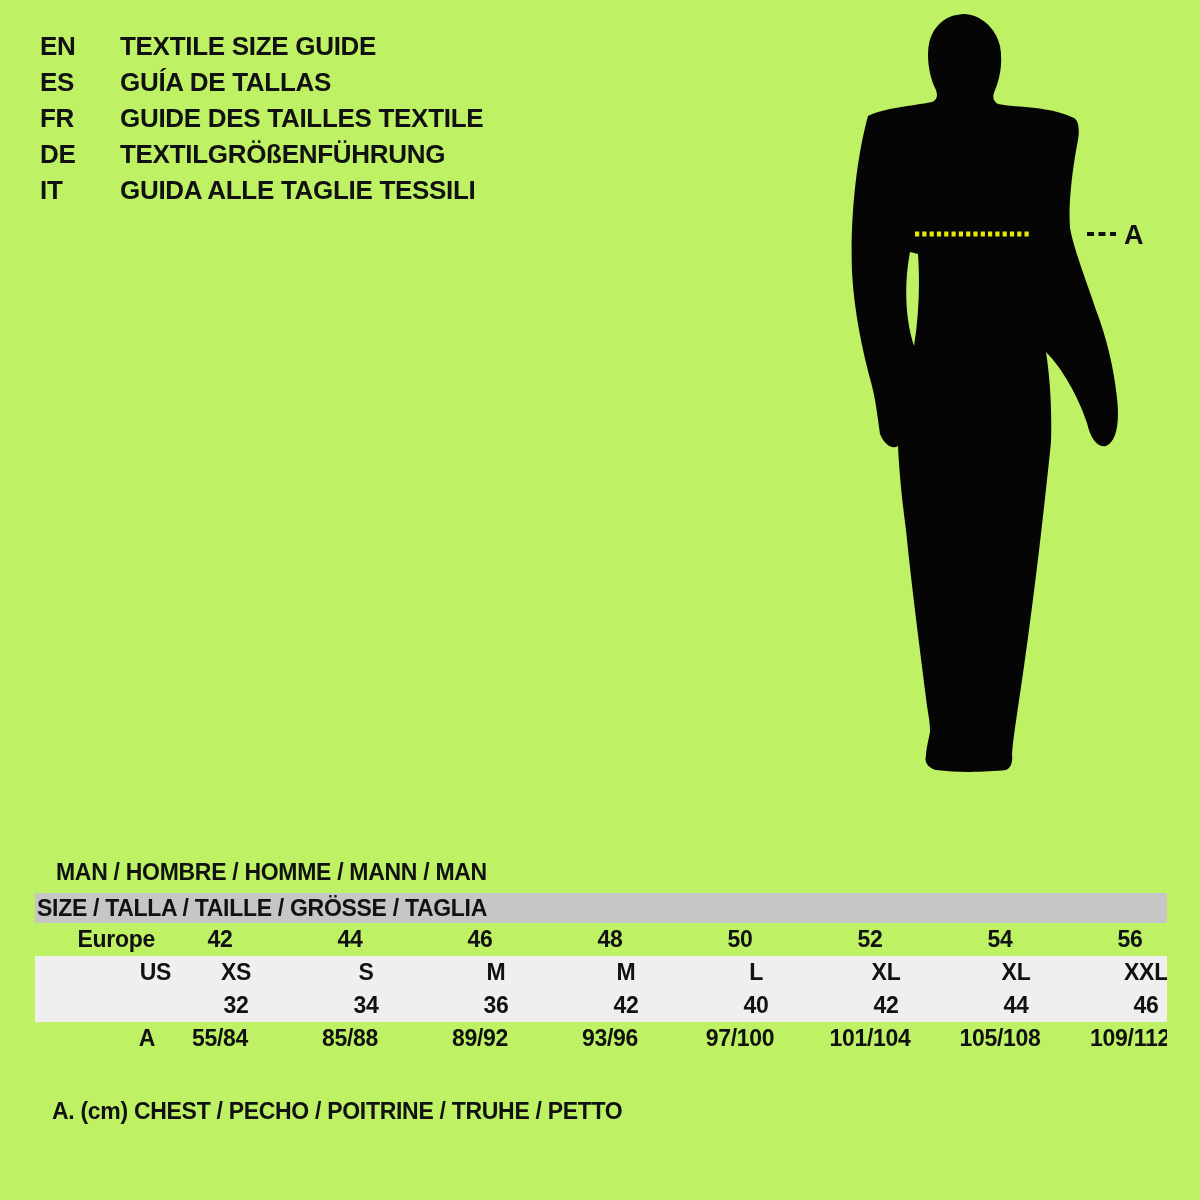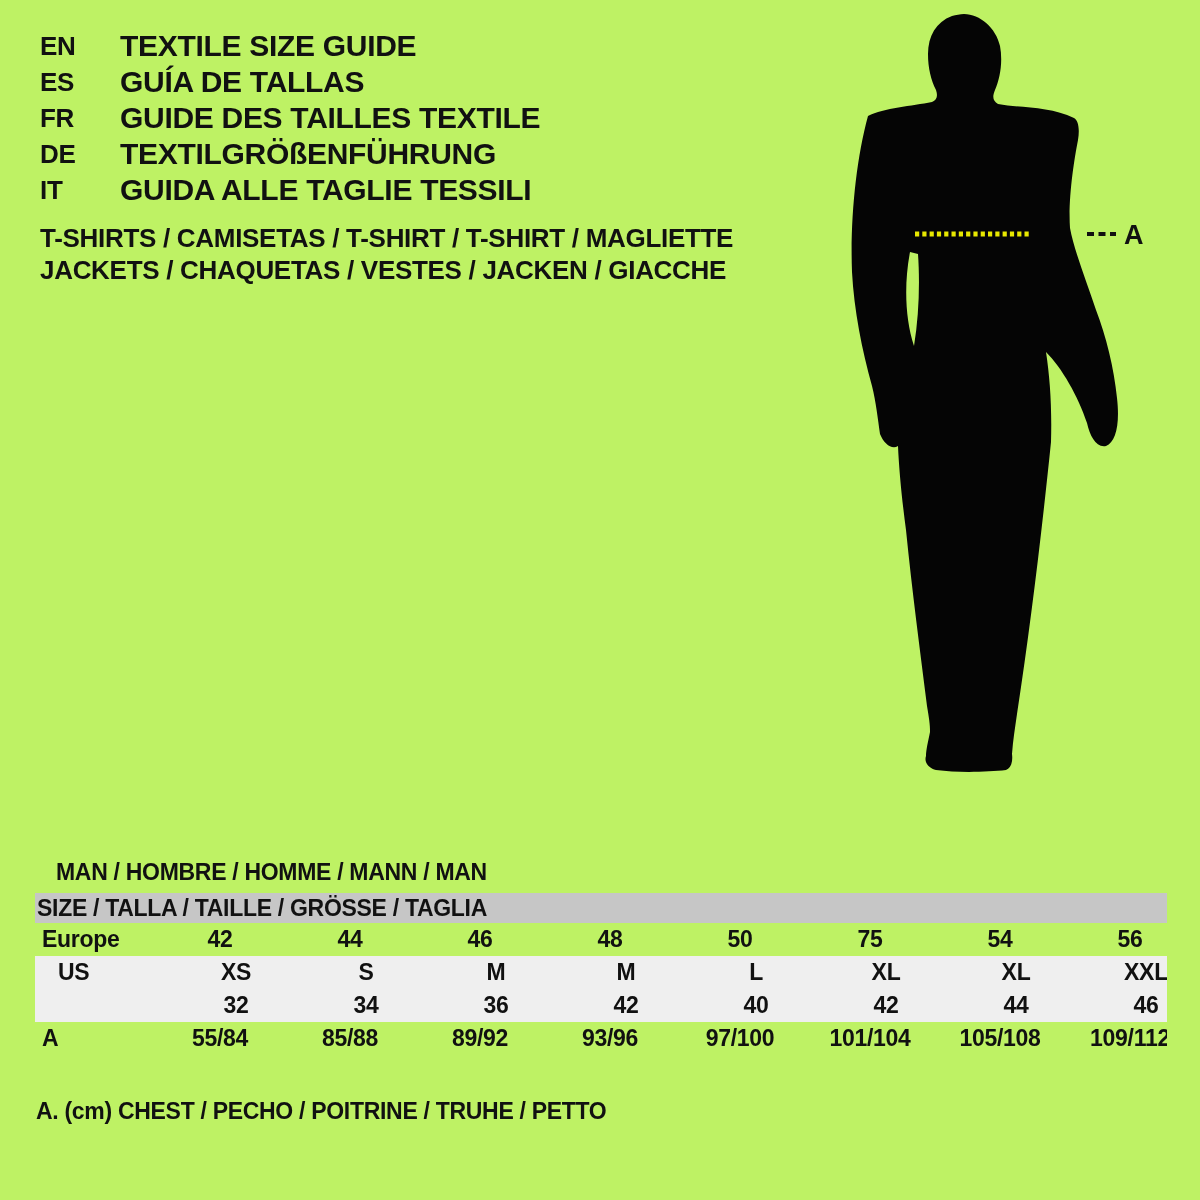--- a/index.html
+++ b/index.html
@@ -14,21 +14,21 @@
     position: relative;
     width: 1200px; height: 1200px;
     background: #bef264;
     overflow: hidden;
   }
 
   
   .lang-block { position: absolute; left: 40px; top: 28px; }
   .lang-row { display: flex; height: 36px; align-items: center; }
   .lang-code { width: 80px; font-size: 26px; font-weight: bold; }
-  .lang-label { font-size: 30px; font-weight: bold; white-space: nowrap; }
+  .lang-label { font-size: 26px; font-weight: bold; white-space: nowrap; }
 
   
   .cat-block { position: absolute; left: 40px; top: 222px; }
   .cat-line { height: 32px; display: flex; align-items: center;
               font-size: 26px; font-weight: bold; white-space: nowrap; }
 
   
   .figure { position: absolute; left: 840px; top: 0; width: 360px; height: 800px; }
 
   
@@ -36,25 +36,25 @@
                    font-size: 23px; font-weight: bold; line-height: 26px; }
 
   
   .size-table { position: absolute; left: 35px; top: 893px; width: 1132px; overflow: hidden; }
   .thead { height: 30px; background: #c6c6c6; display: flex; align-items: center;
            padding-left: 2px; font-size: 23px; font-weight: bold; box-sizing: border-box; }
   .trow { display: grid; grid-template-columns: 120px repeat(8, 130px);
           width: 1160px; height: 33px; align-items: center;
           font-size: 23px; font-weight: bold; }
   .trow.shaded { background: #efefef; padding-left: 16px; }
-  .rlabel { text-align: left; padding-left: 7px; }
+  .rlabel { text-align: right; padding-left: 7px; }
   .cell { text-align: center; }
 
   
-  .footnote { position: absolute; left: 36px; top: 1098px; margin: 0;
+  .footnote { position: absolute; left: 52px; top: 1098px; margin: 0;
               font-size: 23px; font-weight: bold; line-height: 26px; }
 </style>
 </head>
 <body>
 
 <div class="canvas">
 
   <section class="lang-block">
     <div class="lang-row">
       <span class="lang-code">EN</span>
@@ -71,24 +71,20 @@
     <div class="lang-row">
       <span class="lang-code">DE</span>
       <span class="lang-label">TEXTILGRÖßENFÜHRUNG</span>
     </div>
     <div class="lang-row">
       <span class="lang-code">IT</span>
       <span class="lang-label">GUIDA ALLE TAGLIE TESSILI</span>
     </div>
   </section>
 
-  <section class="cat-block">
-    <div class="cat-line">T-SHIRTS / CAMISETAS / T-SHIRT / T-SHIRT / MAGLIETTE</div>
-    <div class="cat-line">JACKETS / CHAQUETAS / VESTES / JACKEN / GIACCHE</div>
-  </section>
 
   <div class="figure">
     <svg viewBox="0 0 360 800" width="360" height="800" xmlns="http://www.w3.org/2000/svg">
       <path fill="#050505" fill-rule="evenodd" d="M 112 16 C 96 22 88 36 88 54 C 88 68 91 80 96 90 C 98 96 97 100 92 102
            C 72 106 44 108 28 116 C 16 160 10 220 12 272 C 14 310 22 350 32 386
            C 36 402 38 420 40 434 C 44 444 52 450 58 446 C 59 470 62 500 66 530
            C 72 590 80 650 87 706 C 89 718 90 724 90 732 C 88 742 86 750 86 756
            C 84 762 88 768 96 770 C 118 773 148 772 166 770 C 171 768 173 762 172 754
            C 173 740 175 728 177 714 C 190 630 202 530 211 442 C 212 408 210 378 206 352
            C 222 368 238 396 247 423 C 250 436 256 448 266 446 C 276 442 280 424 277 398
@@ -107,21 +103,21 @@
   <div class="size-table">
     <div class="thead">SIZE / TALLA / TAILLE / GRÖSSE / TAGLIA</div>
 
     <div class="trow">
       <span class="rlabel">Europe</span>
       <span class="cell">42</span>
       <span class="cell">44</span>
       <span class="cell">46</span>
       <span class="cell">48</span>
       <span class="cell">50</span>
-      <span class="cell">75</span>
+      <span class="cell">52</span>
       <span class="cell">54</span>
       <span class="cell">56</span>
     </div>
 
     <div class="trow shaded">
       <span class="rlabel">US</span>
       <span class="cell">XS</span>
       <span class="cell">S</span>
       <span class="cell">M</span>
       <span class="cell">M</span>

